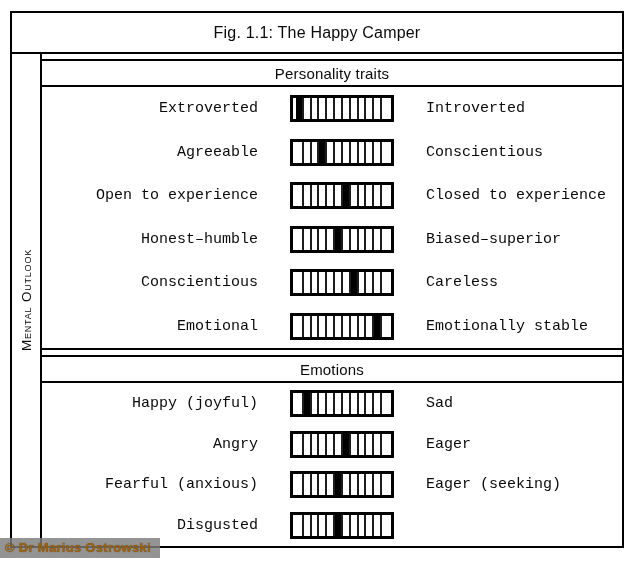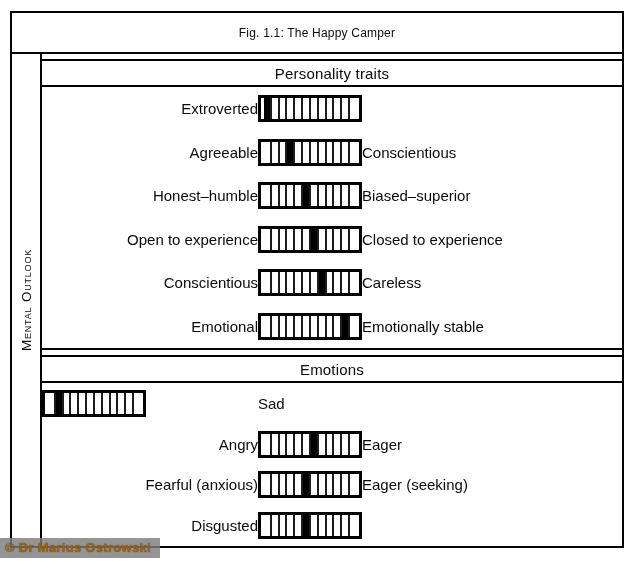--- a/index.html
+++ b/index.html
@@ -9,21 +9,21 @@
     color:#0a0a0a;position:relative;overflow:hidden;
     -webkit-font-smoothing:antialiased;
   }
   .figure{
     position:absolute;left:10px;top:11px;right:10px;bottom:13px;
     border:2px solid #000;display:flex;flex-direction:column;background:#fff;
   }
   .title-row{
     height:39px;border-bottom:2px solid #000;
     display:flex;align-items:center;justify-content:center;
-    font-size:12px;letter-spacing:.2px;
+    font-size:16px;letter-spacing:.2px;
   }
   .body{flex:1;display:flex;min-height:0;}
   .side-col{
     width:28px;border-right:2px solid #000;
     display:flex;align-items:center;justify-content:center;
   }
   .side-label{
     writing-mode:vertical-rl;transform:rotate(180deg);
     font-variant:small-caps;font-size:13.5px;letter-spacing:.8px;
     white-space:nowrap;
@@ -33,21 +33,21 @@
   .section:not(:last-child){border-bottom:2px solid #000;}
   .section-header{
     margin-top:5px;height:24px;border-top:2px solid #000;border-bottom:2px solid #000;
     display:flex;align-items:center;justify-content:center;
     font-size:15px;letter-spacing:.2px;flex:none;
   }
   .section-rows{flex:1;display:flex;flex-direction:column;}
   .trait-row{
     flex:1;display:grid;
     grid-template-columns:216px 104px 1fr;
-    align-items:center;
+    column-gap:32px;align-items:center;font-family:Liberation Mono, monospace;
   }
   .left-label{text-align:right;font-size:15px;white-space:nowrap;}
   .right-label{text-align:left;font-size:15px;white-space:nowrap;}
   .slider{
     width:104px;height:27px;box-sizing:border-box;
     border:3px solid #000;background:#fff;
     display:flex;padding:0 3px;
   }
   .cell{flex:1;background:#fff;border-left:2px solid #1c1c1c;}
   .cell:first-child{border-left:none;}
@@ -82,20 +82,21 @@
                 <div class="cell"></div>
                 <div class="cell"></div>
                 <div class="cell"></div>
                 <div class="cell"></div>
                 <div class="cell"></div>
                 <div class="cell"></div>
                 <div class="cell"></div>
                 <div class="cell"></div>
                 <div class="cell"></div>
               </div>
+    <div class="right-label">Introverted</div>
   </div>
 
   <div class="trait-row">
     <div class="left-label">Agreeable</div>
     <div class="slider">
                 <div class="cell"></div>
                 <div class="cell"></div>
                 <div class="cell"></div>
                 <div class="cell marker"></div>
                 <div class="cell"></div>
@@ -104,55 +105,55 @@
                 <div class="cell"></div>
                 <div class="cell"></div>
                 <div class="cell"></div>
                 <div class="cell"></div>
                 <div class="cell"></div>
               </div>
     <div class="right-label">Conscientious</div>
   </div>
 
   <div class="trait-row">
+    <div class="left-label">Open to experience</div>
+    <div class="slider">
+                <div class="cell"></div>
+                <div class="cell"></div>
+                <div class="cell"></div>
+                <div class="cell"></div>
+                <div class="cell"></div>
+                <div class="cell"></div>
+                <div class="cell marker"></div>
+                <div class="cell"></div>
+                <div class="cell"></div>
+                <div class="cell"></div>
+                <div class="cell"></div>
+                <div class="cell"></div>
+              </div>
+    <div class="right-label">Closed to experience</div>
+  </div>
+
+  <div class="trait-row">
     <div class="left-label">Honest–humble</div>
     <div class="slider">
                 <div class="cell"></div>
                 <div class="cell"></div>
                 <div class="cell"></div>
                 <div class="cell"></div>
                 <div class="cell"></div>
                 <div class="cell marker"></div>
                 <div class="cell"></div>
                 <div class="cell"></div>
                 <div class="cell"></div>
                 <div class="cell"></div>
                 <div class="cell"></div>
                 <div class="cell"></div>
               </div>
     <div class="right-label">Biased–superior</div>
-  </div>
-
-  <div class="trait-row">
-    <div class="left-label">Open to experience</div>
-    <div class="slider">
-                <div class="cell"></div>
-                <div class="cell"></div>
-                <div class="cell"></div>
-                <div class="cell"></div>
-                <div class="cell"></div>
-                <div class="cell"></div>
-                <div class="cell marker"></div>
-                <div class="cell"></div>
-                <div class="cell"></div>
-                <div class="cell"></div>
-                <div class="cell"></div>
-                <div class="cell"></div>
-              </div>
-    <div class="right-label">Closed to experience</div>
   </div>
 
   <div class="trait-row">
     <div class="left-label">Conscientious</div>
     <div class="slider">
                 <div class="cell"></div>
                 <div class="cell"></div>
                 <div class="cell"></div>
                 <div class="cell"></div>
                 <div class="cell"></div>
@@ -185,20 +186,21 @@
               </div>
     <div class="right-label">Emotionally stable</div>
   </div>
 </div>
   </div>
 
   <div class="section" style="flex: 4 1 0%;">
     <div class="section-header">Emotions</div>
     <div class="section-rows">
   <div class="trait-row">
+    <div class="left-label">Happy (joyful)</div>
     <div class="slider">
                 <div class="cell"></div>
                 <div class="cell marker"></div>
                 <div class="cell"></div>
                 <div class="cell"></div>
                 <div class="cell"></div>
                 <div class="cell"></div>
                 <div class="cell"></div>
                 <div class="cell"></div>
                 <div class="cell"></div>

